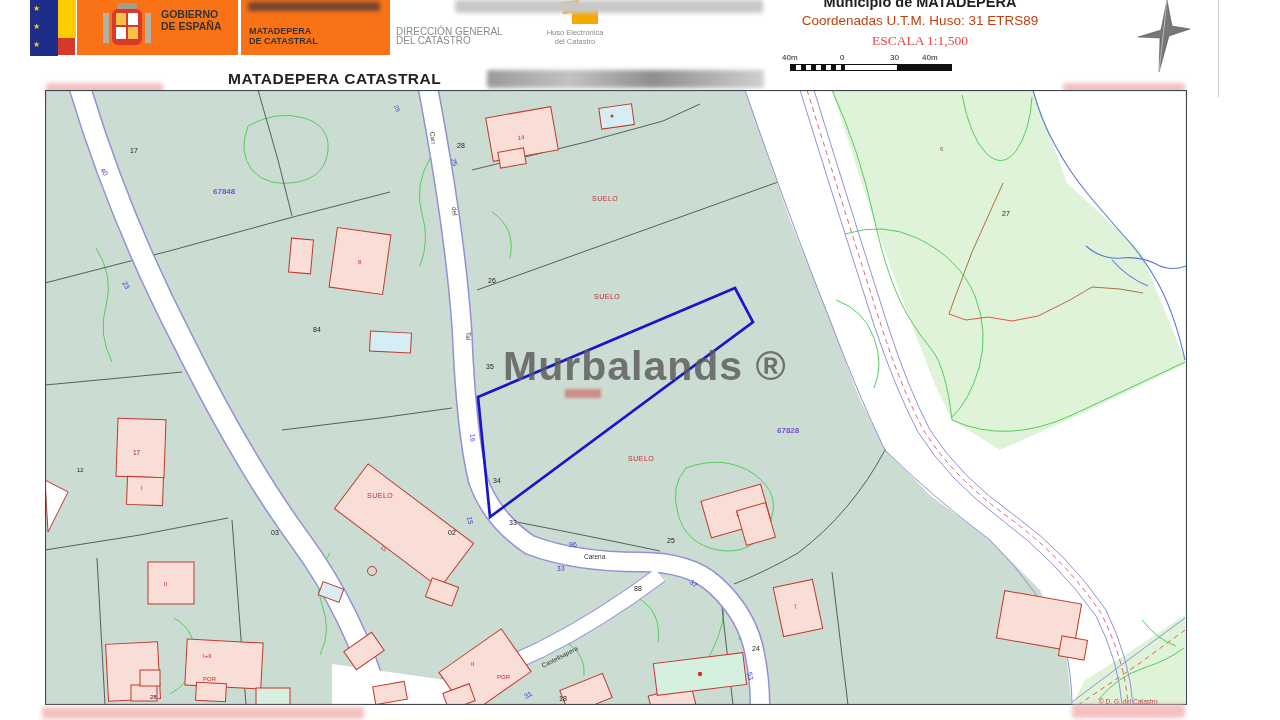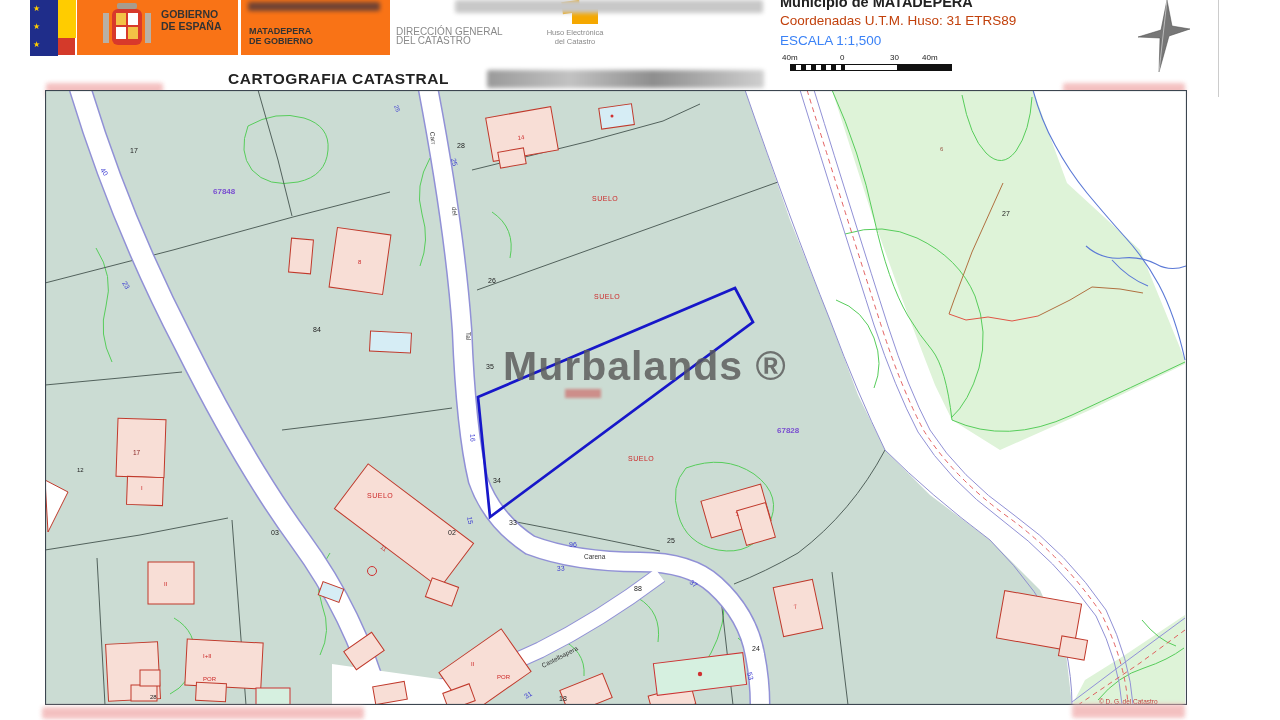--- a/index.html
+++ b/index.html
@@ -9,25 +9,25 @@
   .blur{position:absolute;filter:blur(2px);border-radius:2px;}
   
   #flag-eu{left:30px;top:0;width:28px;height:56px;background:#1f2d8a;}
   #flag-eu span{position:absolute;color:#ffcc00;font-size:8px;left:3px;}
   #flag-yellow{left:58px;top:0;width:18px;height:38px;background:#ffcc00;}
   #flag-red{left:58px;top:38px;width:17px;height:17px;background:#d43a2a;}
   #gov-box{left:77px;top:0;width:313px;height:55px;background:#f97316;}
   #gov-divider{left:238px;top:0;width:3px;height:55px;background:#fff;}
   .gov-text{position:absolute;font-weight:bold;color:#333;line-height:12px;font-size:10.5px;}
   .small-gray{position:absolute;color:#8a8a8a;font-size:10px;line-height:9px;font-weight:normal;}
-  .right-head{position:absolute;left:780px;width:280px;}
+  .right-head{position:absolute;left:780px;width:280px;text-align:center;}
   #municipio-clip{top:0;height:11px;overflow:hidden;}
   #municipio-clip div{margin-top:-6px;font-weight:bold;font-size:14.5px;}
   #coords{top:13px;font-size:13.5px;color:#c2410c;}
-  #escala{top:33px;font-size:13.5px;color:#3b82f6;}
+  #escala{top:33px;font-size:13.5px;color:#ef4444;font-family:Liberation Serif, serif;}
   #scalebar{position:absolute;left:786px;top:53px;width:180px;height:22px;}
   #scalebar .lbl{position:absolute;top:0;font-size:8px;color:#222;}
   #scalebar .seg{position:absolute;top:11px;height:5px;}
   #seg1{left:4px;width:52px;background:repeating-linear-gradient(90deg,#111 0 5px,#fff 5px 10px);border:1px solid #111;}
   #seg2{left:58px;width:52px;background:#fff;border:1px solid #111;}
   #seg3{left:112px;width:52px;background:#111;border:1px solid #111;}
   #title-bar{left:228px;top:70px;font-size:15.5px;font-weight:bold;letter-spacing:.5px;color:#222;}
   #page-edge-line{left:1218px;top:0;width:1px;height:97px;background:#ccc;}
   
   #map-wrap{left:45px;top:90px;width:1142px;height:615px;}
@@ -54,21 +54,21 @@
     <rect x="17" y="24" width="10" height="12" fill="#fff"></rect>
     <rect x="29" y="24" width="10" height="12" fill="#f3c246"></rect>
     <rect x="18" y="0" width="20" height="6" rx="2" fill="#a89c8e"></rect>
   </svg>
   <div class="gov-text" style="left:84px;top:8px">
     <div>GOBIERNO</div>
     <div>DE ESPAÑA</div>
   </div>
   <div class="gov-text" style="left:172px;top:26px;font-size:9px;line-height:10px">
     <div>MATADEPERA</div>
-    <div>DE GOBIERNO</div>
+    <div>DE CATASTRAL</div>
   </div>
 </div>
 <div class="abs" id="gov-divider"></div>
 <div class="blur" style="left:248px;top:2px;width:132px;height:9px;background:#2a2a44;opacity:.65"></div>
 
 <div class="small-gray" style="left:396px;top:27px">
   <div>DIRECCIÓN GENERAL</div>
   <div>DEL CATASTRO</div>
 </div>
 
@@ -97,21 +97,21 @@
   <span class="seg" id="seg2"></span>
   <span class="seg" id="seg3"></span>
 </div>
 
 <svg class="abs" style="left:1128px;top:0" width="70" height="80" viewBox="0 0 70 80">
   <polygon points="39,0 44,26 62,29 41,36 31,72 32,38 10,37 33,30" fill="#777" stroke="#444" stroke-width="0.5"></polygon>
   <line x1="39" y1="0" x2="31" y2="72" stroke="#e8e8e8" stroke-width="0.6"></line>
 </svg>
 <div class="abs" id="page-edge-line"></div>
 
-<div class="abs" id="title-bar">CARTOGRAFIA CATASTRAL</div>
+<div class="abs" id="title-bar">MATADEPERA CATASTRAL</div>
 <div class="blur" style="left:487px;top:70px;width:277px;height:18px;background:linear-gradient(90deg,#9a9a9a,#c2c2c2 30%,#8e8e8e 60%,#cfcfcf)"></div>
 <div class="blur" style="left:46px;top:83px;width:117px;height:15px;background:#f2b6b6;opacity:.85"></div>
 <div class="blur" style="left:1063px;top:83px;width:122px;height:16px;background:#f2b6b6;opacity:.85"></div>
 
 <svg class="abs" id="map-wrap" viewBox="45 90 1142 615" width="1142" height="615">
   <defs>
     <filter id="blur2" x="-50%" y="-50%" width="200%" height="200%">
       <feGaussianBlur stdDeviation="1.6"></feGaussianBlur>
     </filter>
   </defs>

